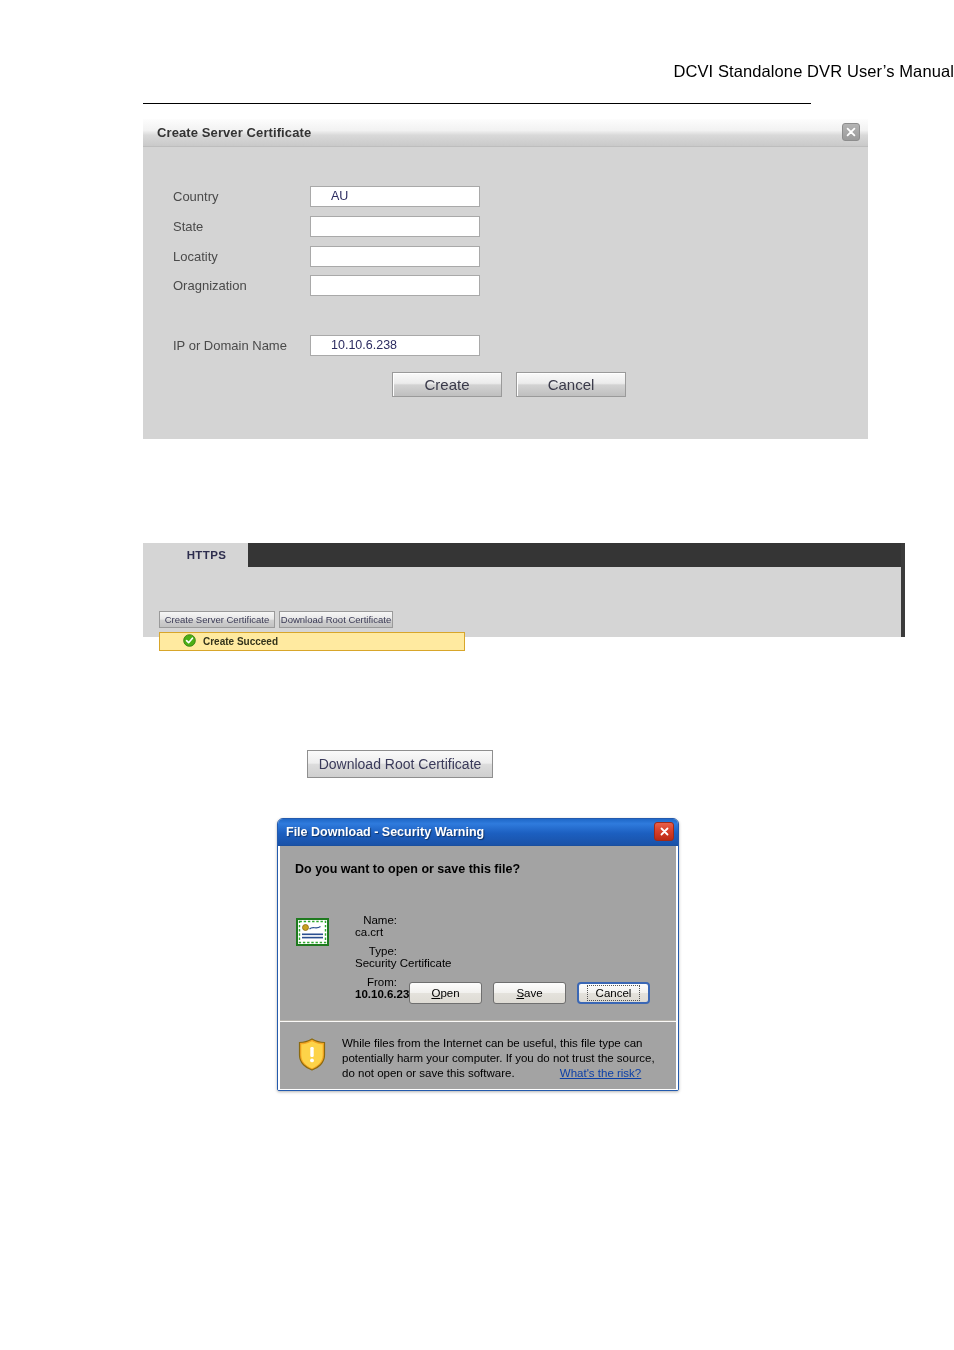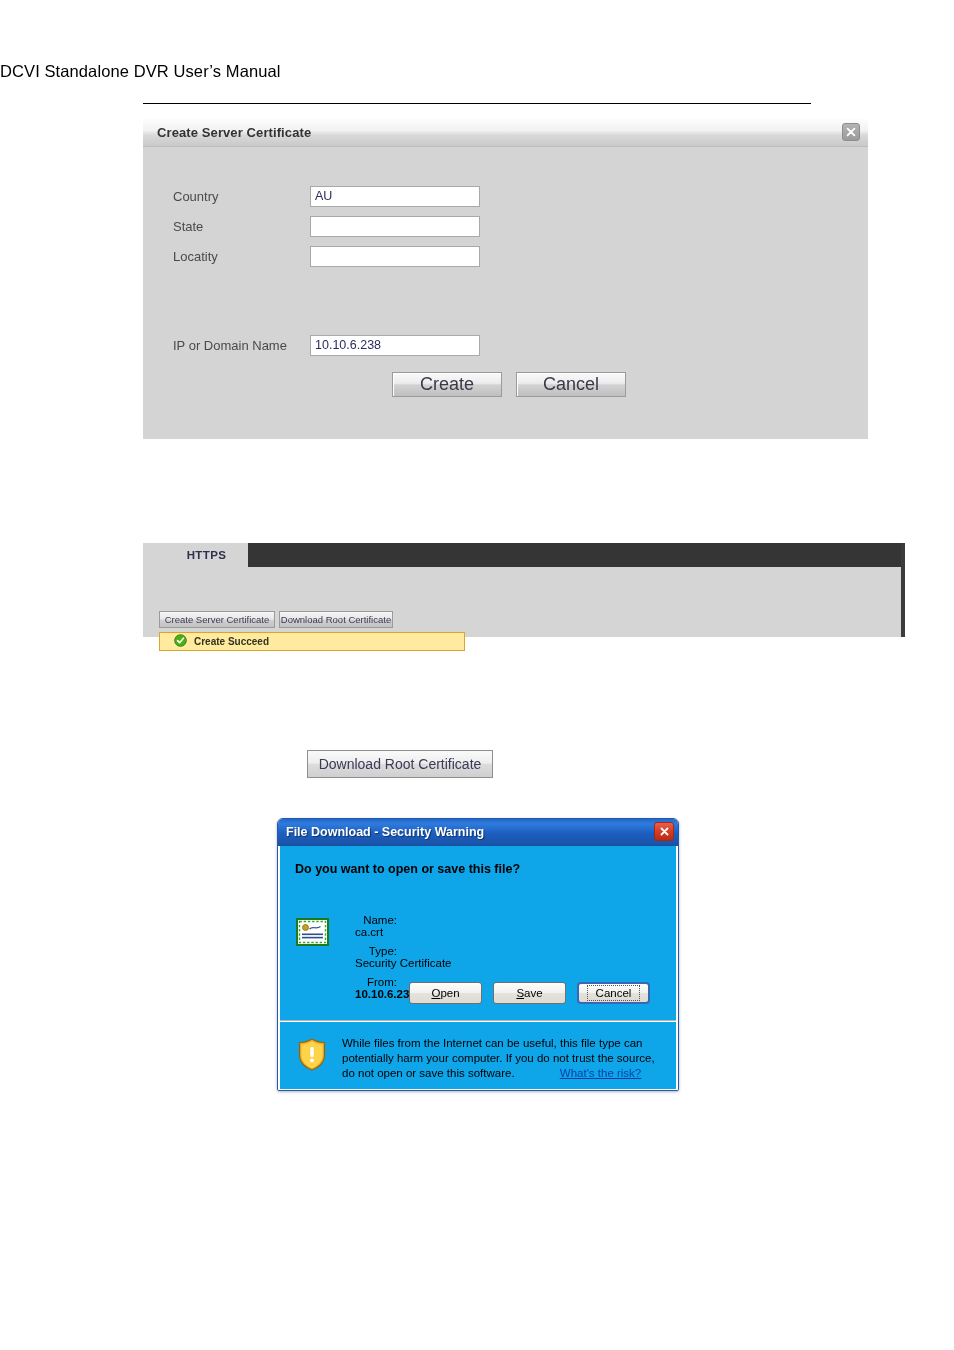--- a/index.html
+++ b/index.html
@@ -14,21 +14,21 @@
     position: relative;
     overflow: hidden;
   }
 
   
   .page-header {
     position: absolute;
     top: 62px;
     left: 0;
     width: 954px;
-    text-align: left;
+    text-align: right;
     font-size: 16.5px;
     color: #000;
     letter-spacing: 0.1px;
   }
   .header-rule {
     position: absolute;
     top: 103px;
     left: 143px;
     width: 668px;
     height: 0;
@@ -97,38 +97,38 @@
     position: absolute;
     left: 167px;
     width: 170px;
     height: 21px;
     background: #ffffff;
     border: 1px solid #a9a9a9;
     box-sizing: border-box;
     font-family: "Liberation Sans", sans-serif;
     font-size: 12.5px;
     color: #2b2b60;
-    padding: 0 4px;
+    padding: 0 20px;
     outline: none;
   }
   .cert-buttons {
     position: absolute;
     top: 225px;
     left: 249px;
     display: flex;
     gap: 14px;
   }
   .btn3d {
     width: 110px;
     height: 25px;
     background: linear-gradient(to bottom, #fafafa 0%, #ebebeb 45%, #d2d2d2 52%, #bfbfbf 100%);
     border: 1px solid #9a9a9a;
     box-sizing: border-box;
     font-family: "Liberation Sans", sans-serif;
-    font-size: 18px;
+    font-size: 15px;
     color: #3a3a4a;
     cursor: pointer;
     box-shadow: inset 1px 1px 0 #ffffff;
   }
 
   
   .https-panel {
     position: absolute;
     left: 143px;
     top: 543px;
@@ -186,21 +186,21 @@
     position: absolute;
     left: 16px;
     top: 65px;
     width: 306px;
     height: 19px;
     background: #ffeaa0;
     border: 1px solid #d8a62a;
     box-sizing: border-box;
     display: flex;
     align-items: center;
-    padding-left: 14px;
+    padding-left: 23px;
     gap: 7px;
   }
   .notice-text {
     font-size: 10px;
     color: #33331a;
     font-weight: bold;
   }
 
   
   .standalone-btn {
@@ -260,21 +260,21 @@
     border: 1px solid #a02a18;
     box-sizing: border-box;
     display: flex;
     align-items: center;
     justify-content: center;
     cursor: pointer;
   }
   .fd-body {
     position: relative;
     height: 245px;
-    background: #0ea5e9;
+    background: #a3a3a3;
     border: 2px solid #ffffff;
     border-top: none;
     box-sizing: border-box;
   }
   .fd-question {
     position: absolute;
     left: 15px;
     top: 16px;
     font-size: 12.5px;
     font-weight: bold;
@@ -398,20 +398,24 @@
     <div class="form-row" style="top:98px;">
       <span class="form-label">Locatity</span>
       <input class="form-input" type="text" value="" style="">
     </div>
 
     <div class="form-row" style="top:68px;">
       <span class="form-label">State</span>
       <input class="form-input" type="text" value="" style="">
     </div>
 
+    <div class="form-row" style="top:127px;">
+      <span class="form-label">Oragnization</span>
+      <input class="form-input" type="text" value="" style="">
+    </div>
 
 
     <div class="form-row" style="top:187px;">
       <span class="form-label">IP or Domain Name</span>
       <input class="form-input" type="text" value="10.10.6.238" style="">
     </div>
 
     <div class="cert-buttons">
       <button class="btn3d">Create</button>
       <button class="btn3d">Cancel</button>

